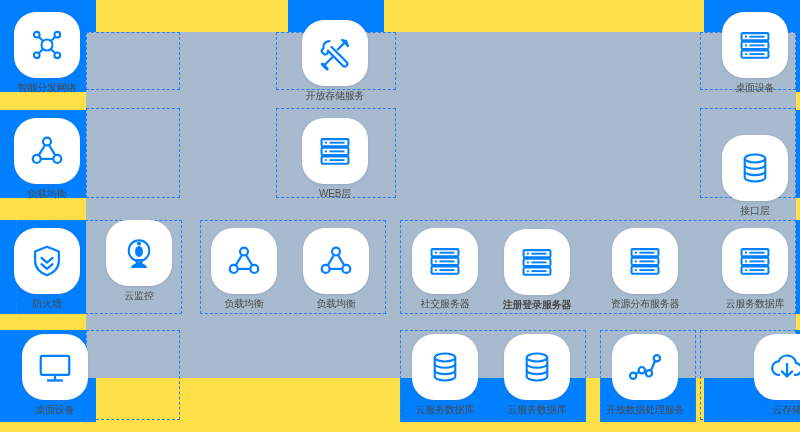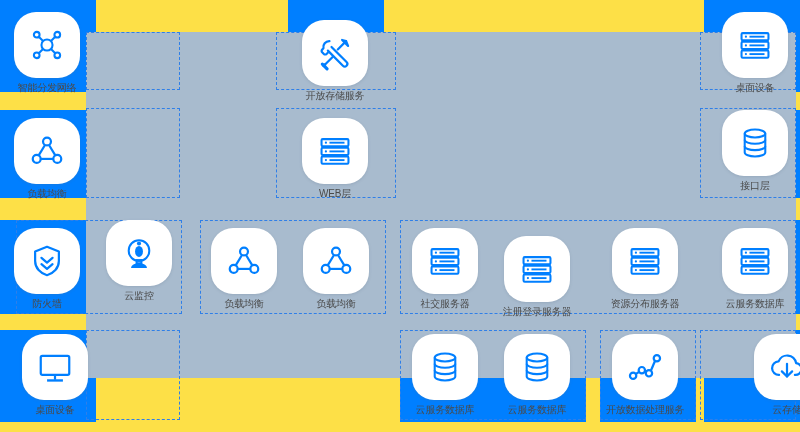--- a/index.html
+++ b/index.html
@@ -174,21 +174,21 @@
       <circle cx="12.5" cy="13.5" r="1.4" fill="#007fff" stroke="none"></circle>
       <circle cx="12.5" cy="24.5" r="1.4" fill="#007fff" stroke="none"></circle>
       <circle cx="12.5" cy="35.5" r="1.4" fill="#007fff" stroke="none"></circle>
       <line x1="17" y1="13.5" x2="36" y2="13.5" stroke-width="2.4"></line>
       <line x1="17" y1="24.5" x2="36" y2="24.5" stroke-width="2.4"></line>
       <line x1="17" y1="35.5" x2="36" y2="35.5" stroke-width="2.4"></line>
     </svg>
         </div>
         <div class="node-label">WEB层</div>
       </div>
-      <div class="node" style="left: 716px; top: 110px;">
+      <div class="node" style="left: 716px; top: 135px;">
         <div class="tile">
           <svg viewBox="0 0 48 48" fill="none" stroke="#007fff" stroke-width="2.6">
       <ellipse cx="24" cy="12" rx="13" ry="5"></ellipse>
       <path d="M11 12v24c0 2.8 5.8 5 13 5s13-2.2 13-5V12"></path>
       <path d="M11 20c0 2.8 5.8 5 13 5s13-2.2 13-5"></path>
       <path d="M11 28c0 2.8 5.8 5 13 5s13-2.2 13-5"></path>
     </svg>
         </div>
         <div class="node-label">接口层</div>
       </div>
@@ -249,21 +249,21 @@
       <circle cx="12.5" cy="13.5" r="1.4" fill="#007fff" stroke="none"></circle>
       <circle cx="12.5" cy="24.5" r="1.4" fill="#007fff" stroke="none"></circle>
       <circle cx="12.5" cy="35.5" r="1.4" fill="#007fff" stroke="none"></circle>
       <line x1="17" y1="13.5" x2="36" y2="13.5" stroke-width="2.4"></line>
       <line x1="17" y1="24.5" x2="36" y2="24.5" stroke-width="2.4"></line>
       <line x1="17" y1="35.5" x2="36" y2="35.5" stroke-width="2.4"></line>
     </svg>
         </div>
         <div class="node-label">社交服务器</div>
       </div>
-      <div class="node" style="left: 498px; top: 236px;">
+      <div class="node" style="left: 498px; top: 229px; font-weight: bold;">
         <div class="tile">
           <svg viewBox="0 0 48 48" fill="none" stroke="#007fff" stroke-width="2.6">
       <rect x="7" y="9" width="34" height="9" rx="1.5"></rect>
       <rect x="7" y="20" width="34" height="9" rx="1.5"></rect>
       <rect x="7" y="31" width="34" height="9" rx="1.5"></rect>
       <circle cx="12.5" cy="13.5" r="1.4" fill="#007fff" stroke="none"></circle>
       <circle cx="12.5" cy="24.5" r="1.4" fill="#007fff" stroke="none"></circle>
       <circle cx="12.5" cy="35.5" r="1.4" fill="#007fff" stroke="none"></circle>
       <line x1="17" y1="13.5" x2="36" y2="13.5" stroke-width="2.4"></line>
       <line x1="17" y1="24.5" x2="36" y2="24.5" stroke-width="2.4"></line>

